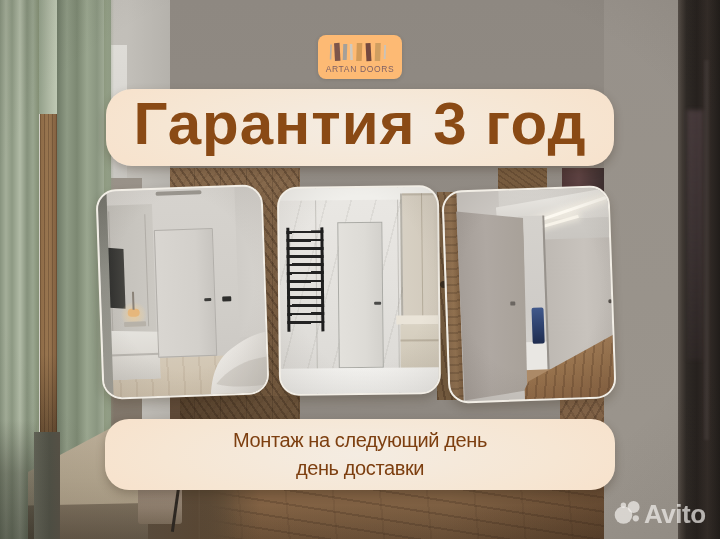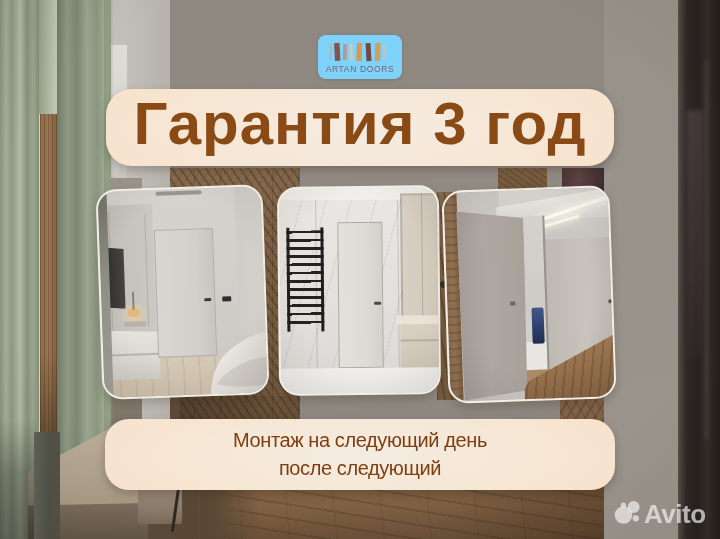--- a/index.html
+++ b/index.html
@@ -208,21 +208,21 @@
     <div class="abs" style="left:98px;top:192px;width:67px;height:2px;background:#a39e98;transform:rotate(-8deg);transform-origin:left center;"></div>
 
     <div class="abs" style="left:161px;top:112px;width:3.5px;height:4px;background:#55504b;border-radius:50%;"></div>
 
     <div class="abs" style="left:74px;top:140px;width:94px;height:73px;background:
       repeating-linear-gradient(97deg, rgba(60,36,20,.22) 0 2px, rgba(0,0,0,0) 2px 9px),
       linear-gradient(170deg,#a8835e 0%,#96714c 55%,#855f3f 100%);clip-path:polygon(0 82%,5% 70%,100% 8%,100% 100%,0 100%);"></div>
     <div class="abs" style="left:0;top:0;width:168px;height:213px;background:radial-gradient(ellipse 75% 75% at 50% 45%,rgba(0,0,0,0) 55%,rgba(70,60,52,.15) 100%);"></div>
   </div>
 
-  <div class="abs" style="left:318px;top:35px;width:84px;height:44px;border-radius:8px;background:#7dd3fc;box-shadow:0 1px 4px rgba(0,0,0,.12);">
+  <div class="abs" style="left:318px;top:35px;width:84px;height:44px;border-radius:8px;background:#fdba74;box-shadow:0 1px 4px rgba(0,0,0,.12);">
 
     <svg class="abs" style="left:11px;top:7px;" width="62" height="20" viewBox="0 0 62 20">
       <rect x="1" y="2.5" width="1.6" height="15" fill="#b6b0a8" transform="rotate(2 2 10)"></rect>
       <rect x="5.5" y="1" width="5.5" height="18" fill="#7e564b" transform="rotate(-3 8 10)"></rect>
       <rect x="14" y="2" width="4" height="16" fill="#a5a099" transform="rotate(2 16 10)"></rect>
       <rect x="21" y="2" width="2.6" height="16" fill="#cfc9bf" transform="rotate(-2 22 10)"></rect>
       <rect x="27.5" y="1" width="5.5" height="18" fill="#d29a58" transform="rotate(2 30 10)"></rect>
       <rect x="37" y="1" width="5" height="18" fill="#74493f" transform="rotate(-3 40 10)"></rect>
       <rect x="46" y="1" width="5.5" height="18" fill="#cf9e60" transform="rotate(2 49 10)"></rect>
       <rect x="55" y="3" width="1.8" height="14" fill="#c9c3ba" transform="rotate(2 56 10)"></rect>
@@ -232,21 +232,21 @@
   </div>
 
   <div class="abs" style="left:106px;top:89px;width:508px;height:77px;border-radius:26px;background:radial-gradient(ellipse 70% 120% at 50% 50%,#f4ece2 0%,#f6e6d3 55%,#f8dfc7 100%);box-shadow:0 4px 10px rgba(50,35,20,.28);"></div>
 
   <div class="abs" style="left:106px;top:87px;width:508px;height:72px;display:flex;align-items:center;justify-content:center;font-size:60px;font-weight:bold;color:#8a4a15;letter-spacing:1px;">Гарантия 3 год</div>
 
   <div class="abs" style="left:105px;top:419px;width:510px;height:71px;border-radius:24px;background:radial-gradient(ellipse 70% 120% at 50% 50%,#f4ece2 0%,#f6e6d3 55%,#f8dfc7 100%);box-shadow:0 4px 10px rgba(50,35,20,.28);"></div>
 
   <div class="abs" style="left:105px;top:426px;width:510px;text-align:center;font-size:20px;font-weight:normal;color:#7d3f10;line-height:28px;letter-spacing:-.4px;">
     <div>Монтаж на следующий день</div>
-    <div>после следующий</div>
+    <div>день доставки</div>
   </div>
 
   <svg class="abs" style="left:608px;top:494px;" width="104" height="38" viewBox="0 0 104 38">
     <g fill="#f2f0ec" fill-opacity="0.7">
       <circle cx="15.5" cy="21" r="8.8"></circle>
       <circle cx="25.6" cy="13" r="6"></circle>
       <circle cx="15.4" cy="11.2" r="2.7"></circle>
       <circle cx="27.8" cy="24.3" r="3.1"></circle>
       <text x="36" y="28.5" font-family="Liberation Sans, sans-serif" font-size="26" font-weight="bold" letter-spacing="-.5" style="filter:blur(.35px)">Avito</text>
     </g>

